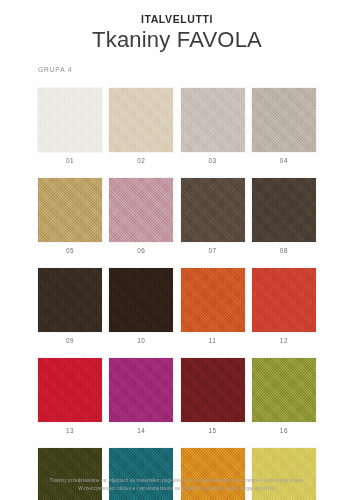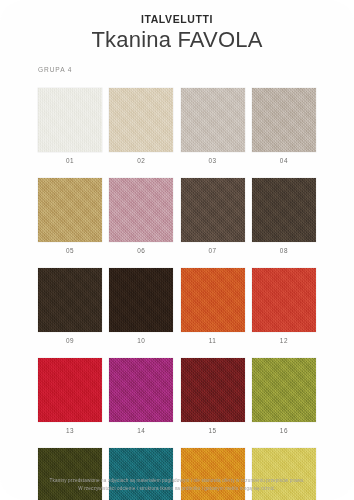--- a/index.html
+++ b/index.html
@@ -125,21 +125,21 @@
   }
   .footer div { white-space: nowrap; }
 </style>
 </head>
 <body>
 
 <div class="page">
 
   <div class="header">
     <div class="brand">ITALVELUTTI</div>
-    <div class="title">Tkanina FAVOLA</div>
+    <div class="title">Tkaniny FAVOLA</div>
   </div>
 
   <div class="group-label">GRUPA 4</div>
 
   <div class="grid">
       <div class="cell">
         <div class="swatch" style="background-color: rgb(238, 238, 231);"></div>
         <div class="swatch-label">01</div>
       </div>
       <div class="cell">

